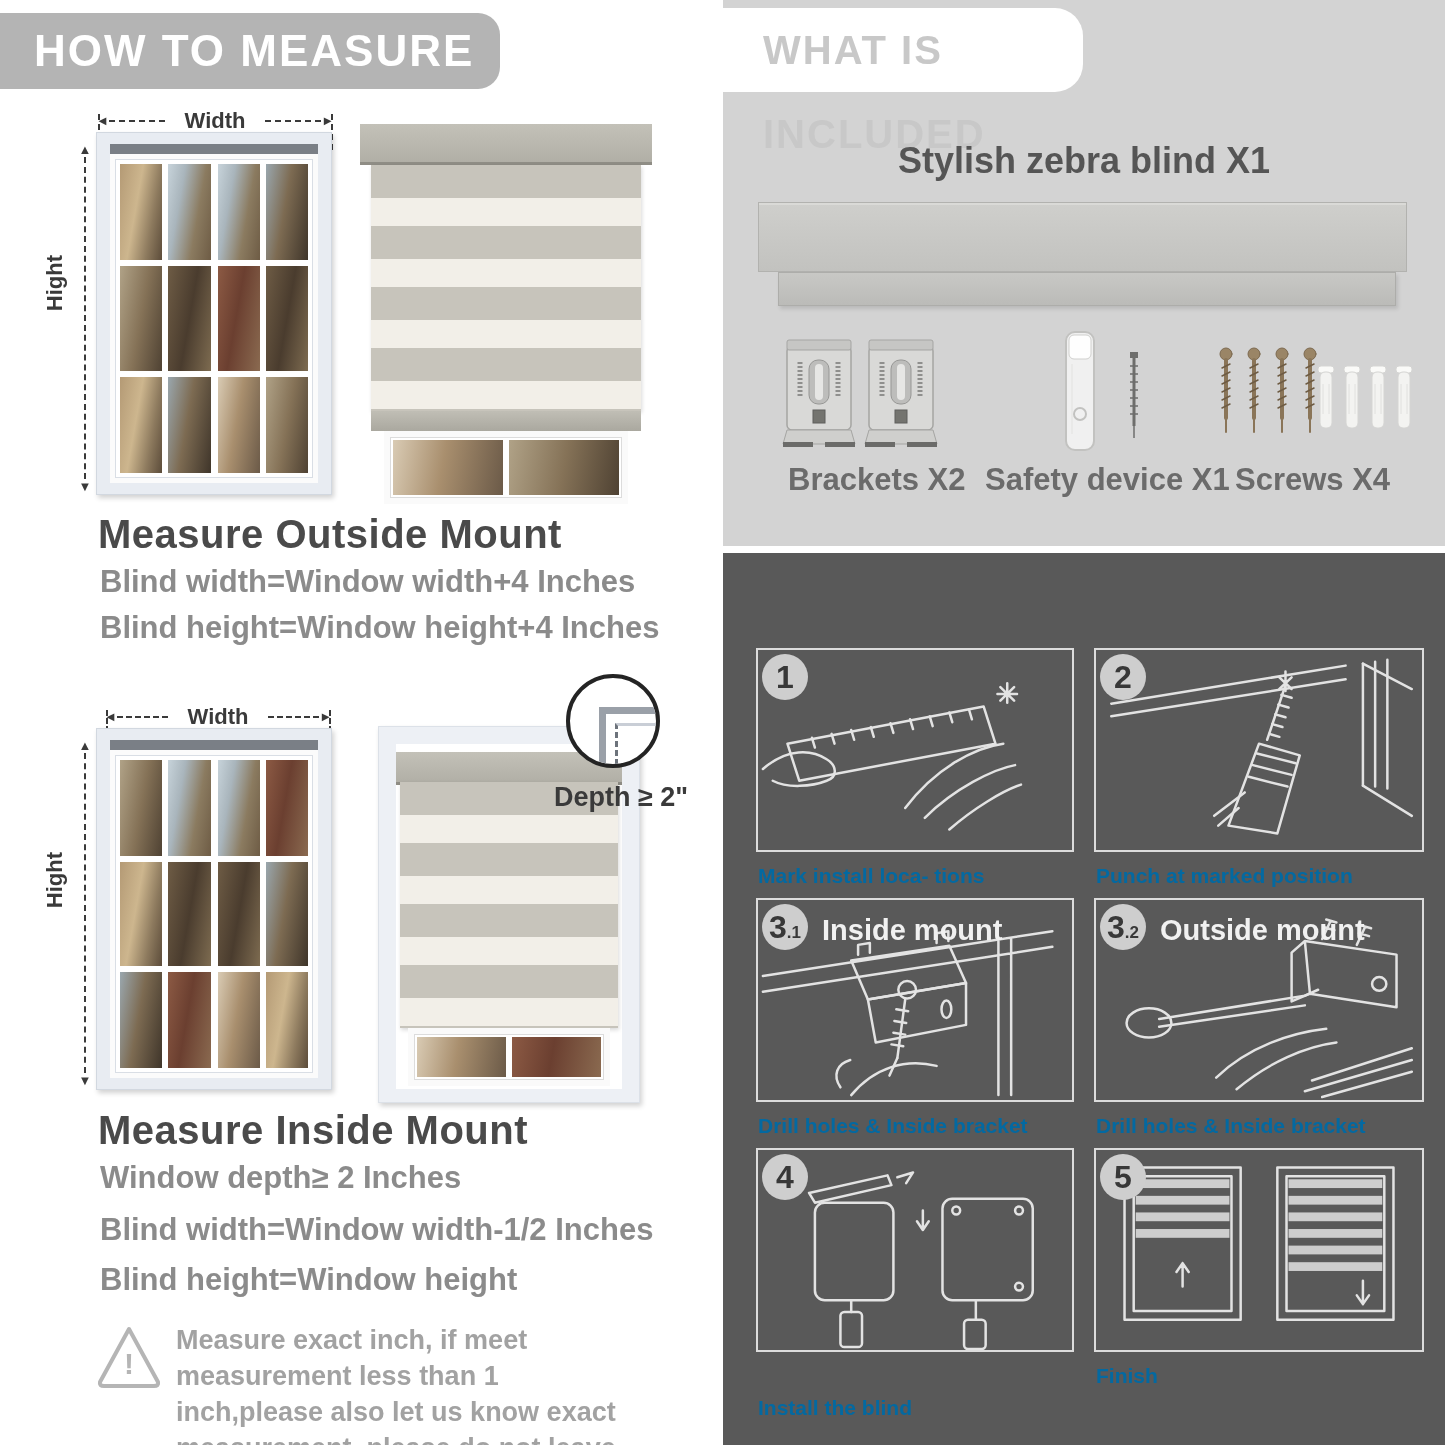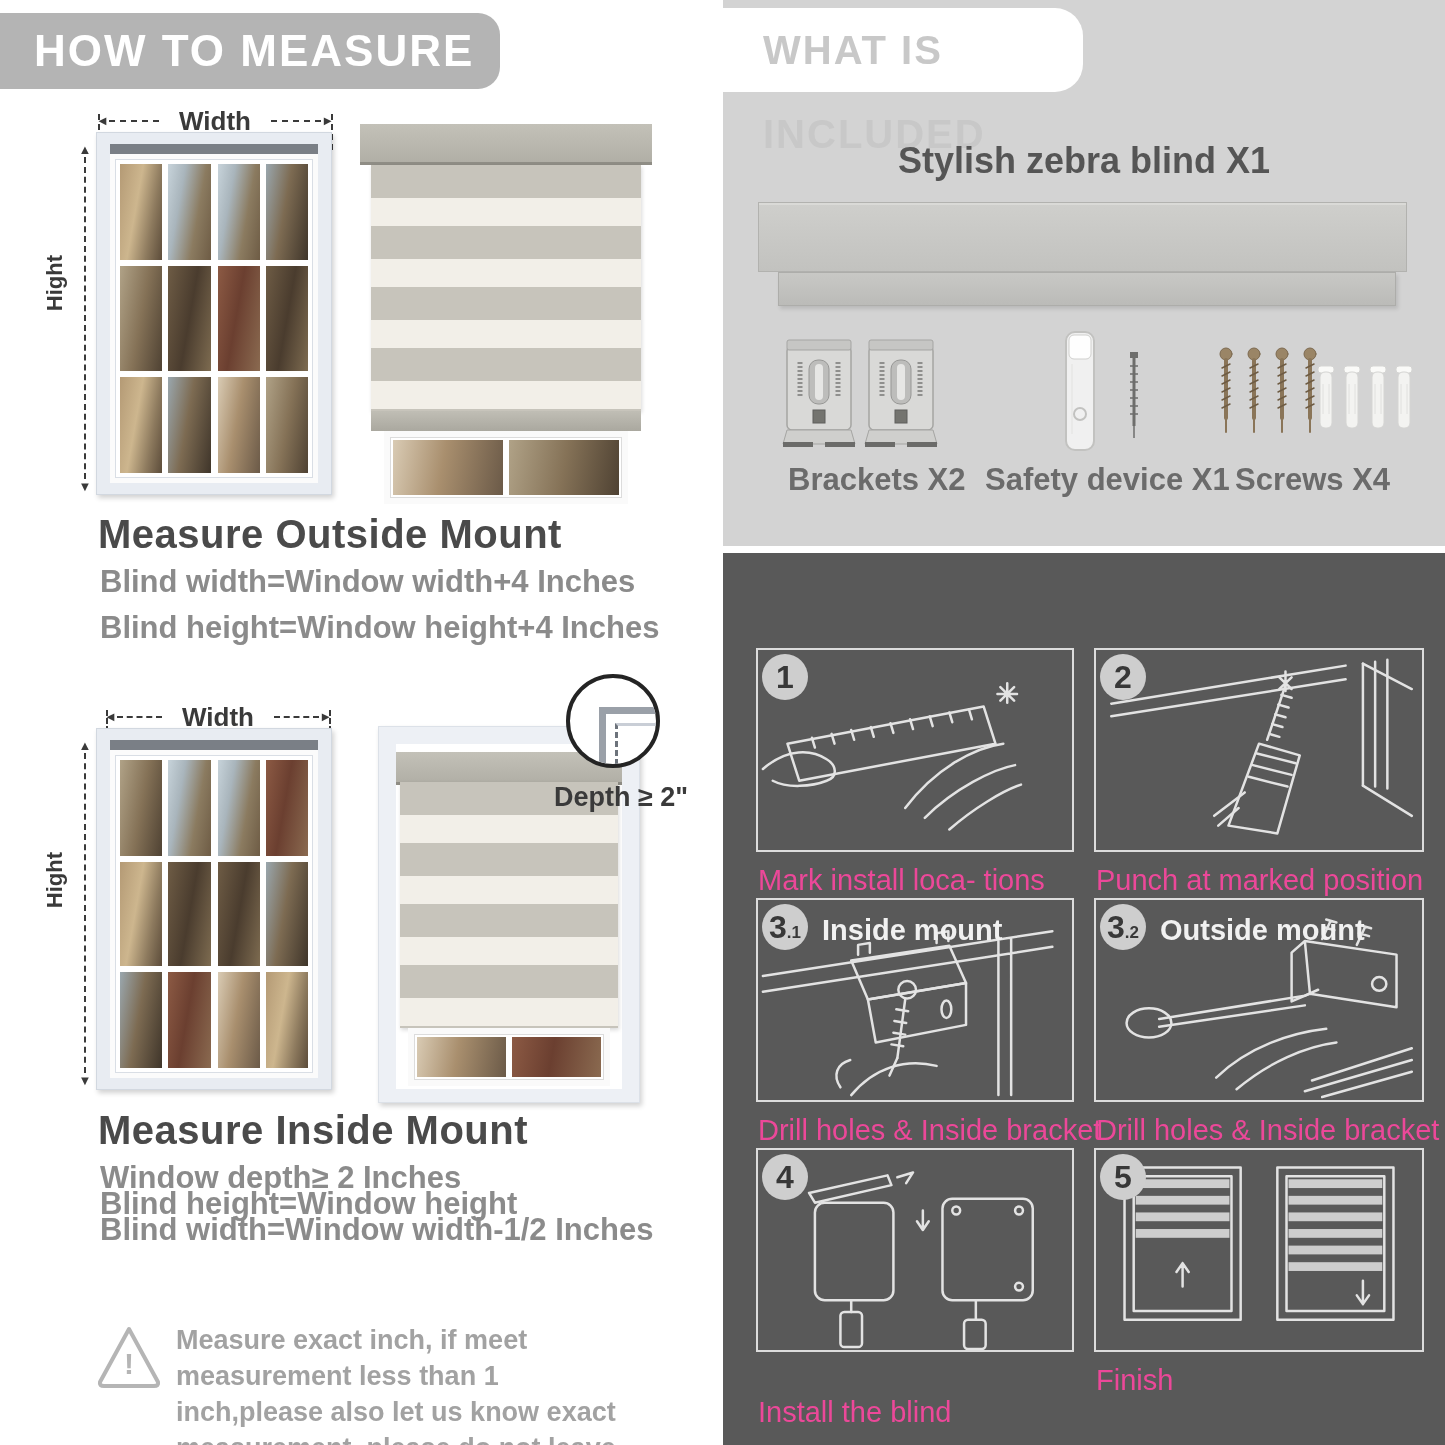--- a/index.html
+++ b/index.html
@@ -12,21 +12,21 @@
     border-radius:0 22px 22px 0;color:#fff;font-weight:bold;font-size:44px;
     line-height:76px;padding-left:34px;letter-spacing:2px;box-sizing:border-box;}
 
   .sec-title{font-weight:bold;font-size:40px;color:#4a4a4a;letter-spacing:0.5px;}
   .sec-line{font-weight:bold;font-size:31px;color:#8b8b8b;}
 
   
   .w-arrow{display:flex;align-items:center;height:22px;color:#3a3a3a;}
   .w-arrow .dash{flex:1;border-top:2px dashed #3a3a3a;height:0;}
   .w-arrow .glyph{font-size:13px;line-height:22px;}
-  .w-arrow .lbl{font-weight:bold;font-size:26px;color:#3a3a3a;margin:0 20px;}
+  .w-arrow .lbl{font-weight:bold;font-size:22px;color:#3a3a3a;margin:0 20px;}
   .vd{width:0;border-left:2px dashed #3a3a3a;}
   .h-arrow{display:flex;flex-direction:column;align-items:center;width:18px;color:#3a3a3a;}
   .h-arrow .dash{flex:1;border-left:2px dashed #3a3a3a;width:0;}
   .h-arrow .glyph{font-size:13px;}
   .hight-lbl{font-weight:bold;font-size:22px;color:#3a3a3a;
     writing-mode:vertical-rl;transform:rotate(180deg);}
 
   
   .winfig{box-shadow:2px 3px 5px rgba(0,0,0,.18);}
   .win-outer{position:absolute;inset:0;background:#e8ecf2;border:1px solid #d2d8e0;box-sizing:border-box;}
@@ -84,21 +84,21 @@
   .mount-box{left:723px;top:560px;width:592px;height:78px;background:#fff;
     border-radius:0 28px 28px 0;color:#454545;font-weight:bold;font-size:43px;
     line-height:78px;padding-left:38px;letter-spacing:1px;box-sizing:border-box;}
 
   .step-box{border:2px solid #dcdcdc;box-sizing:border-box;background:#595959;}
   .step-badge{position:absolute;left:4px;top:4px;width:46px;height:46px;border-radius:50%;
     background:#cecece;color:#383838;font-weight:bold;font-size:32px;
     display:flex;align-items:center;justify-content:center;}
   .step-badge .sub{font-size:17px;margin-top:12px;}
   .step-title{position:absolute;left:64px;top:14px;font-weight:bold;font-size:29px;color:#f1f1f1;}
-  .step-caption{font-weight:normal;font-size:29px;color:#ec4899;}
+  .step-caption{font-weight:bold;font-size:21px;color:#0369a1;}
   .ill{position:absolute;inset:0;width:100%;height:100%;}
   .ill path,.ill rect,.ill circle,.ill ellipse,.ill line{vector-effect:non-scaling-stroke;}
 </style>
 </head>
 <body>
 
 <div id="stage">
 
   <div class="abs how-header">HOW TO MEASURE</div>
 
@@ -211,21 +211,21 @@
 
   <div class="abs mag" style="left:566px;top:674px;width:94px;height:94px;">
     <div class="mag-corner"></div>
     <div class="mag-corner2"></div>
   </div>
   <div class="abs depth-lbl" style="left:546px;top:782px;width:150px;">Depth ≥ 2"</div>
 
   <div class="abs sec-title" style="left:98px;top:1108px;">Measure Inside Mount</div>
   <div class="abs sec-line" style="left:100px;top:1160px;">Window depth≥ 2 Inches</div>
   <div class="abs sec-line" style="left:100px;top:1212px;">Blind width=Window width-1/2 Inches</div>
-  <div class="abs sec-line" style="left:100px;top:1186px;">Blind height=Window height</div>
+  <div class="abs sec-line" style="left:100px;top:1262px;">Blind height=Window height</div>
 
   <div class="abs" style="left:94px;top:1322px;width:70px;height:70px;">
     <svg width="70" height="70" viewBox="0 0 70 70">
       <path d="M35 7 L64 60 Q65 64 60 64 L10 64 Q5 64 6 60 Z" fill="none" stroke="#b5b5b5" stroke-width="4" stroke-linejoin="round"></path>
     </svg>
     <span class="warn-mark">!</span>
   </div>
   <div class="abs warn-text" style="left:176px;top:1322px;width:452px;">Measure exact inch, if meet measurement less than 1 inch,please also let us know exact measurement, please do not leave it</div>
 
   <div class="abs light-panel"></div>

